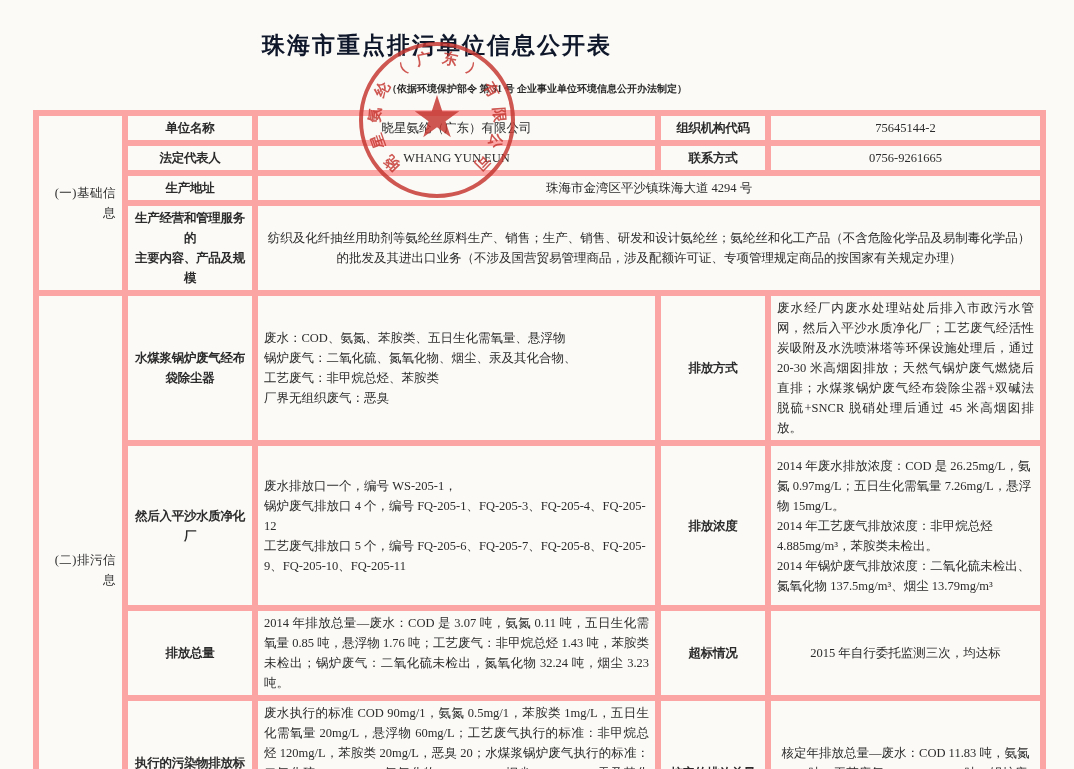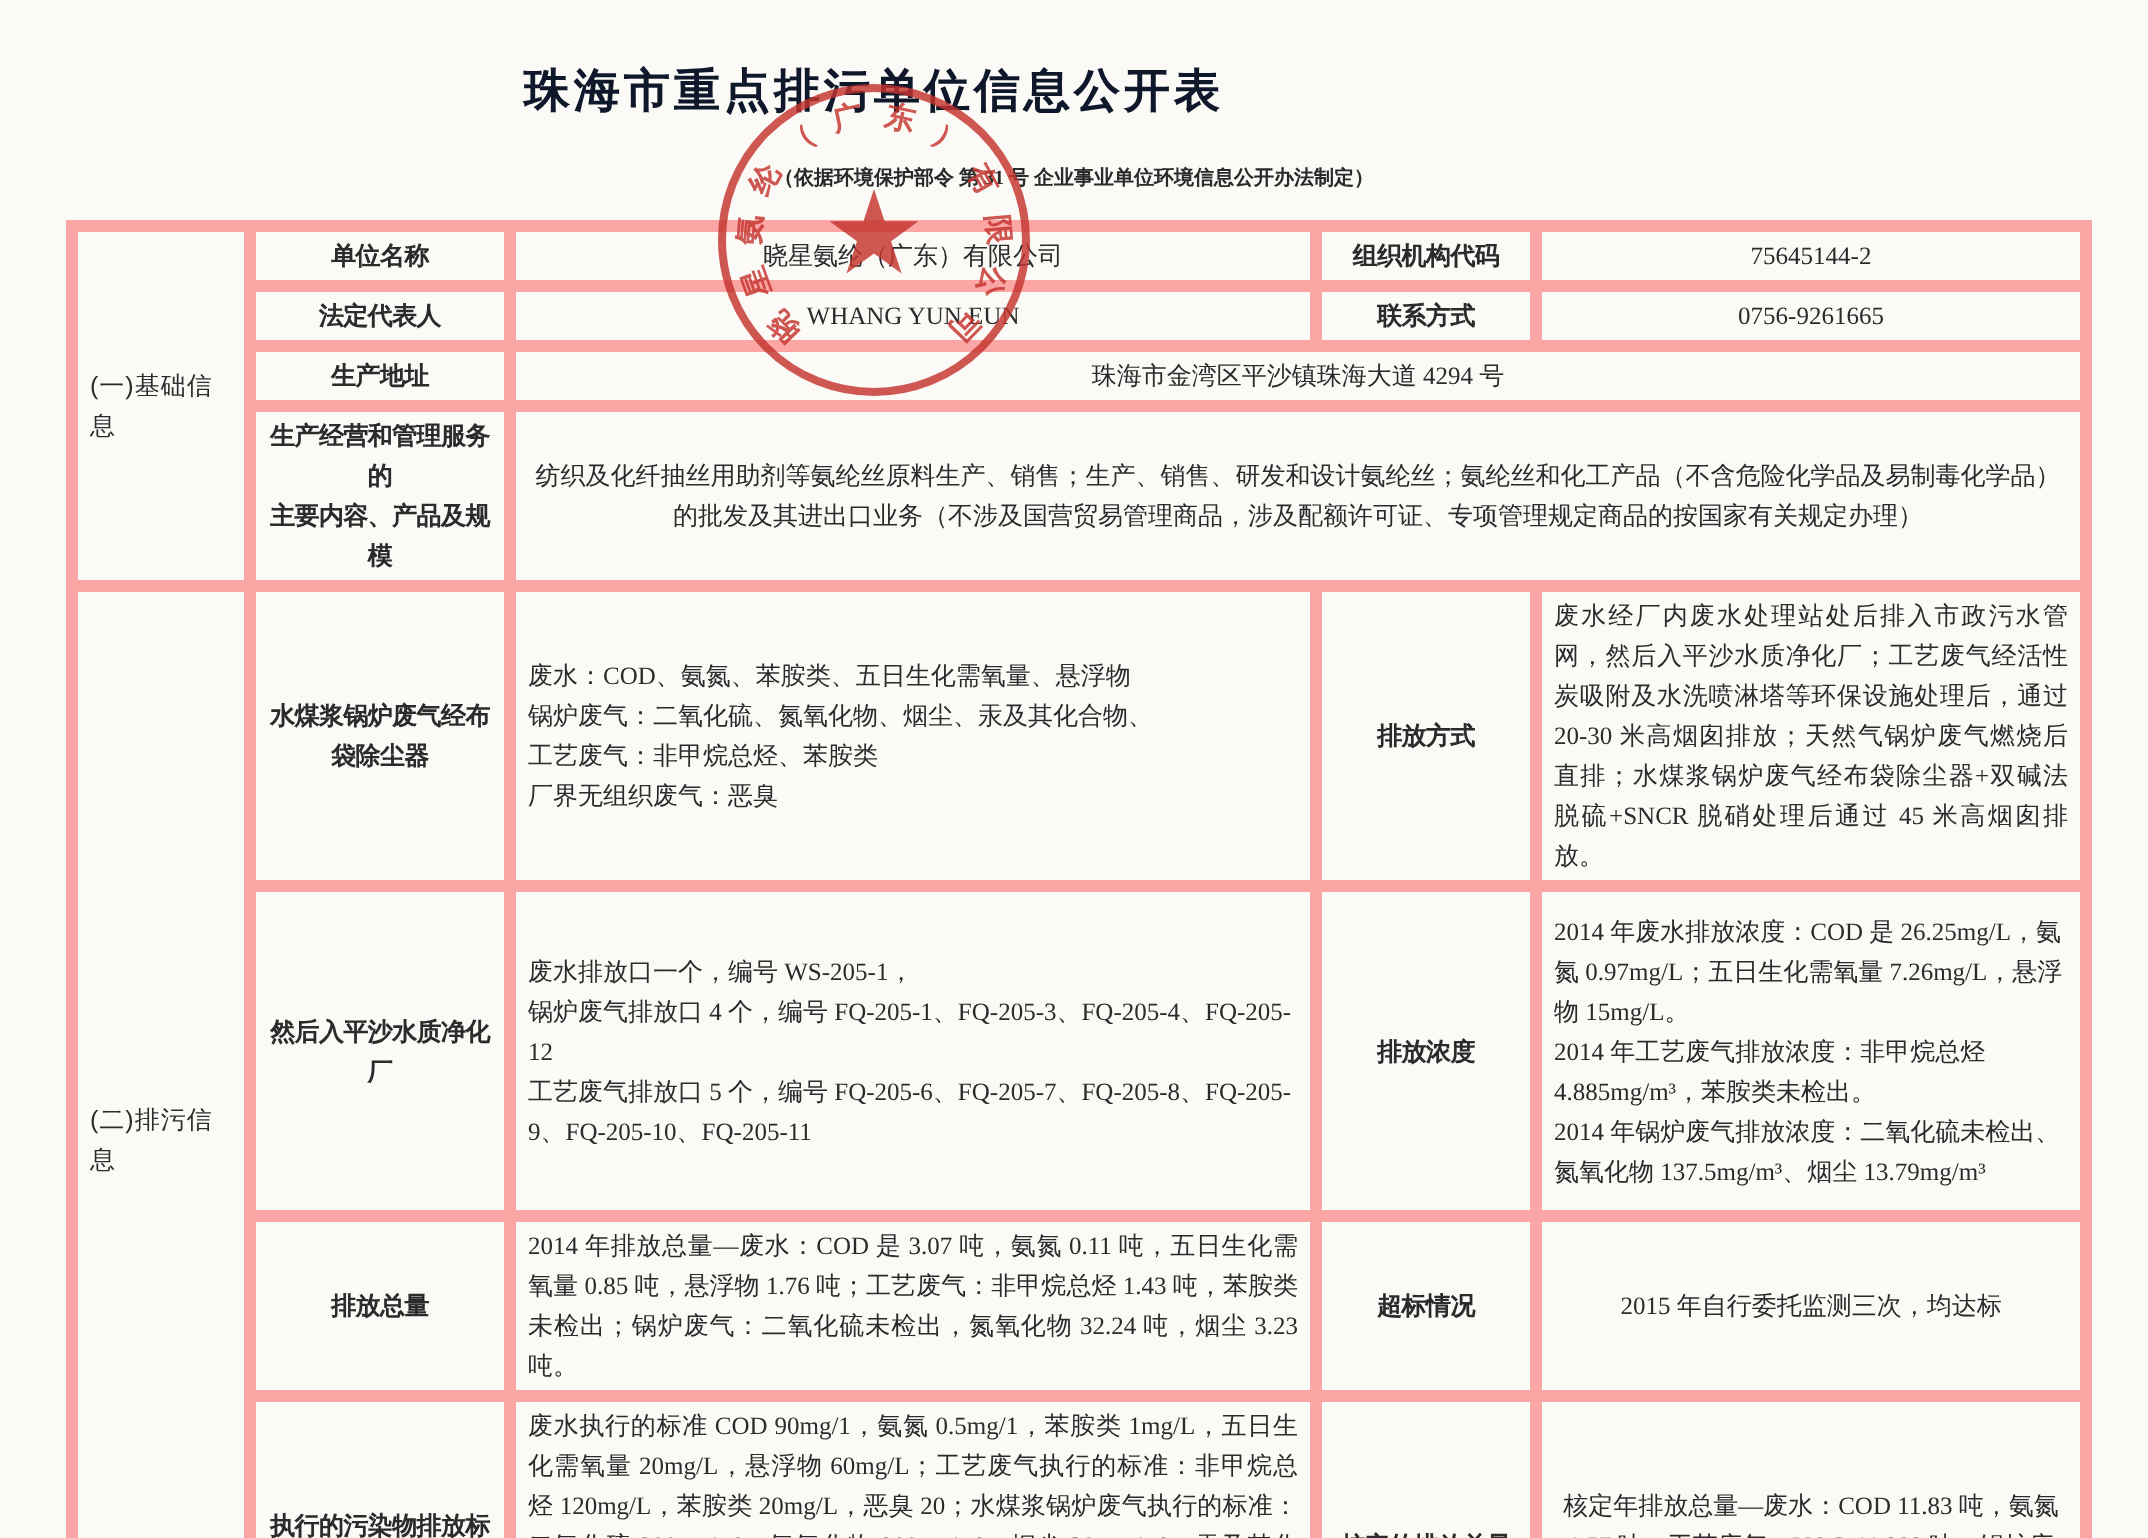--- a/index.html
+++ b/index.html
@@ -22,21 +22,21 @@
     position:absolute; left:33px; top:110px;
     width:1007px; border-collapse:collapse; table-layout:fixed;
   }
   table.form td {
     border:6px solid #fca5a5; vertical-align:middle;
     font-size:12.5px; line-height:1.6; color:#2b2b2b;
     padding:2px 6px; overflow:hidden;
   }
   table.form tr:last-child td { border-bottom:2px solid #3a3a3a; }
   td.section {
-    text-align:left; font-family:Liberation Sans, sans-serif;
+    text-align:right; font-family:Liberation Serif, serif;
     font-size:13px; letter-spacing:0.5px;
   }
   td.lab {
     text-align:center; font-family:"Liberation Sans", sans-serif;
     font-weight:bold; font-size:12.5px; letter-spacing:-0.3px;
     white-space:pre-line;
   }
   td.val { white-space:pre-line;margin-left:36px; }
   td.c   { text-align:center; }
   td.j   { text-align:justify; }

